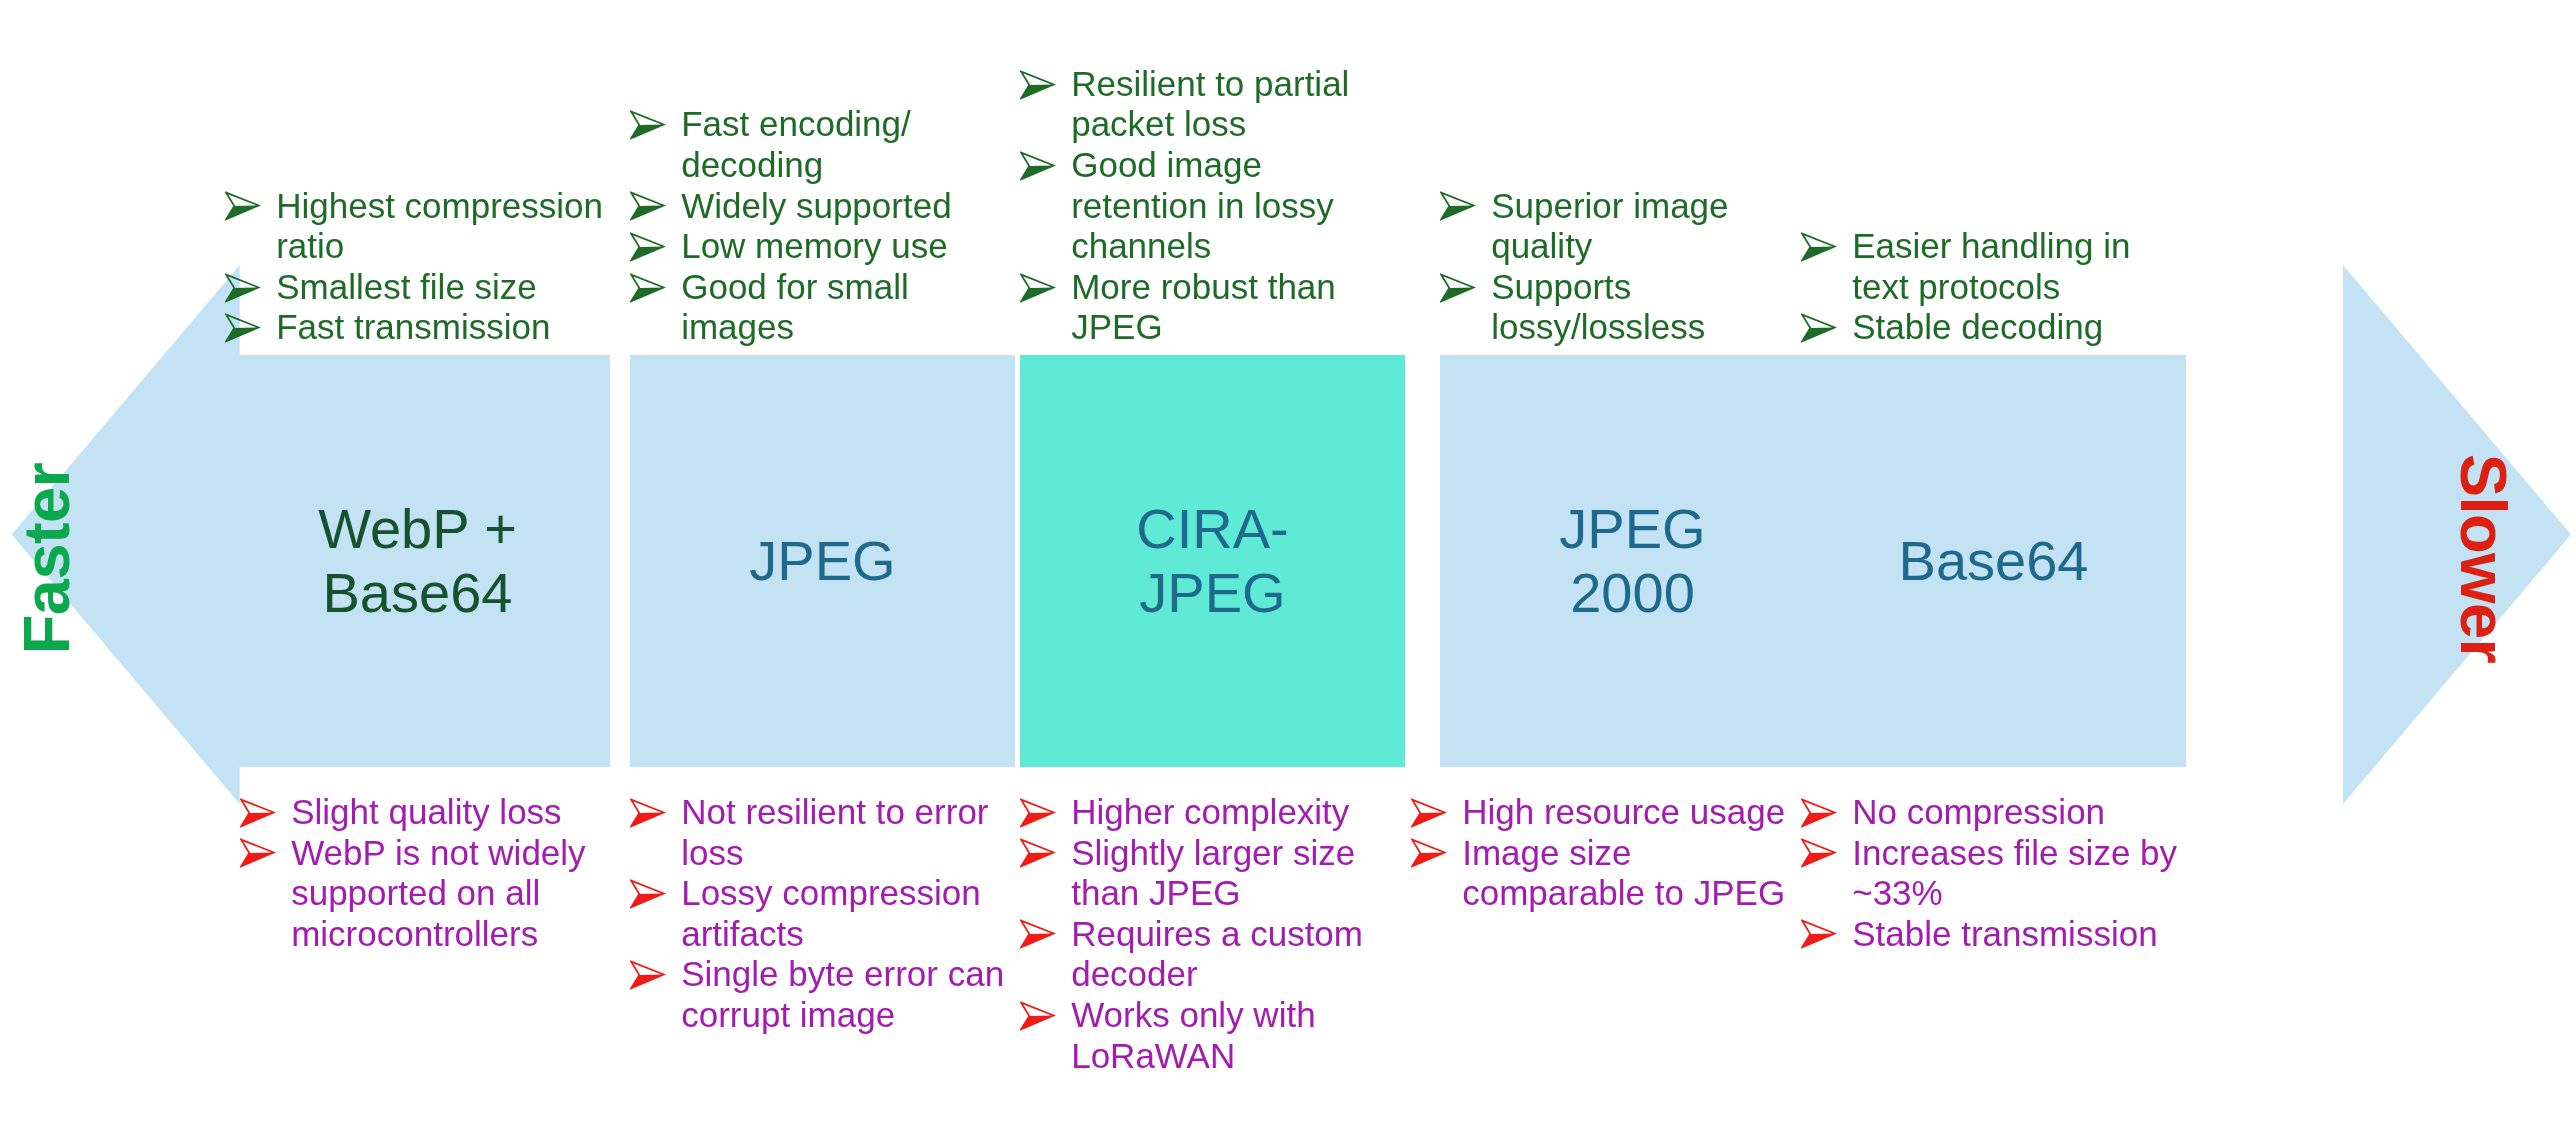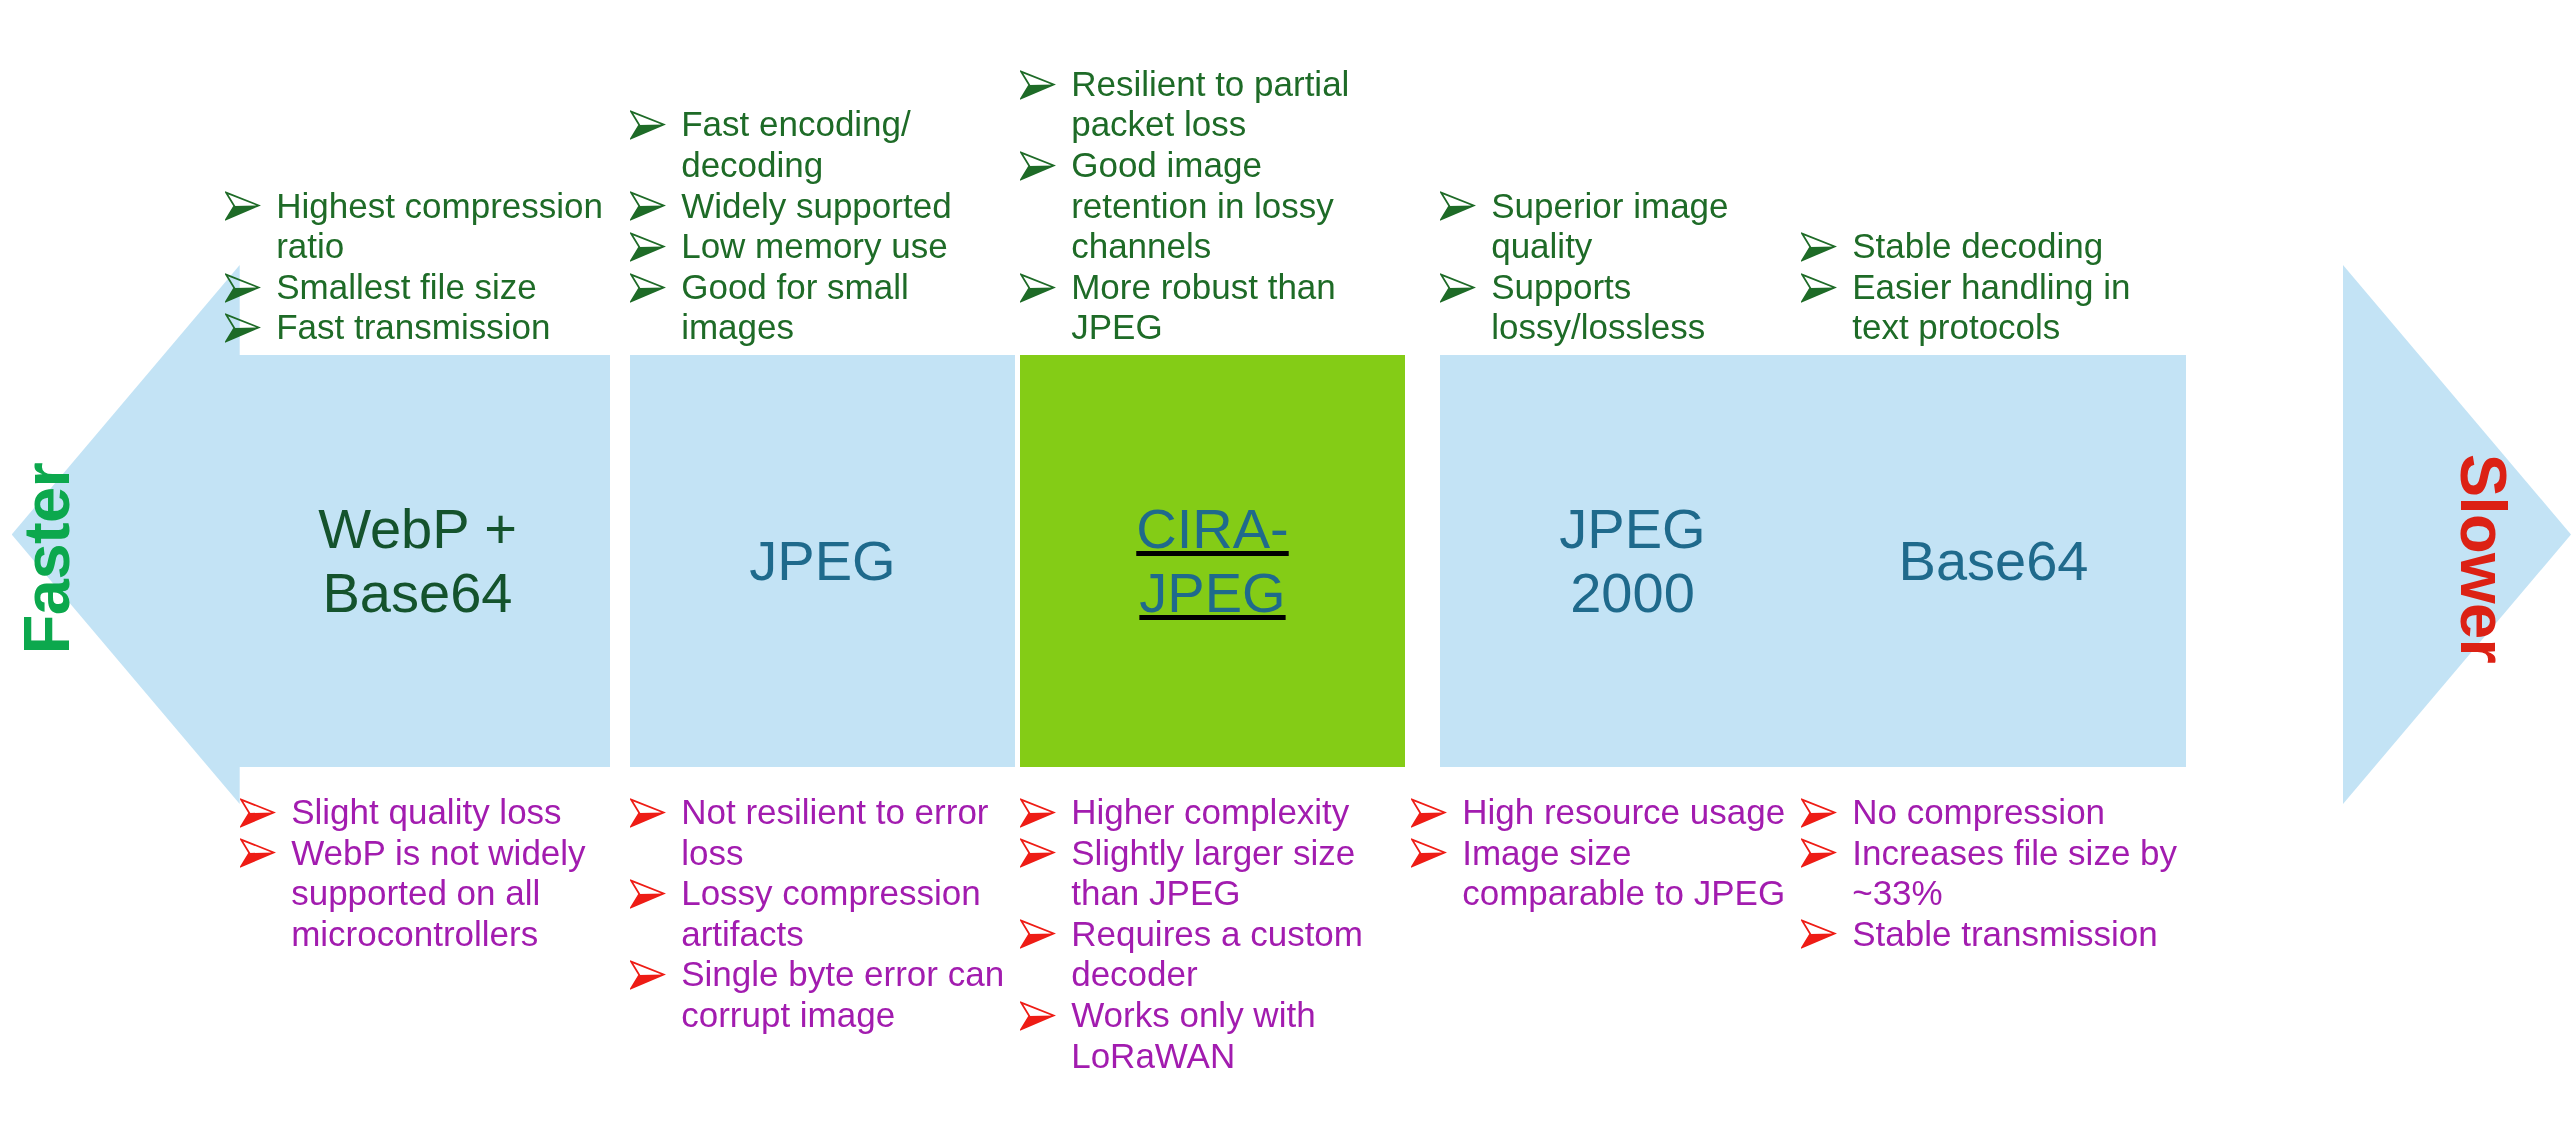--- a/index.html
+++ b/index.html
@@ -118,21 +118,21 @@
   <div class="arrow-right" style="background: rgb(195, 227, 245);"></div>
   <div class="arrow-label slower" style="color: rgb(220, 33, 20);">Slower</div>
 
   <div class="box c1" style="background: rgb(195, 227, 245);">
     <div class="box-label" style="color: #14532d;">WebP +
 Base64</div>
   </div>
   <div class="box c2" style="background: rgb(195, 227, 245);">
     <div class="box-label" style="color: rgb(31, 106, 140);">JPEG</div>
   </div>
-  <div class="box c3" style="background: #84cc16; text-decoration: underline;">
+  <div class="box c3" style="background: #5eead4;">
     <div class="box-label" style="color: rgb(31, 106, 140);">CIRA-
 JPEG</div>
   </div>
   <div class="box c4" style="background: rgb(195, 227, 245);">
     <div class="box-label" style="color: rgb(31, 106, 140);">JPEG
 2000</div>
   </div>
   <div class="box c5" style="background: rgb(195, 227, 245);">
     <div class="box-label" style="color: rgb(31, 106, 140);">Base64</div>
   </div>
@@ -254,31 +254,31 @@
       </div>
     </div>
   <div class="list pros c5" id="pros-4">
       <div class="bullet-row">
         <span class="bullet-mark">
           <svg width="36" height="32" viewBox="0 0 62 54" aria-hidden="true">
             <path d="M2 4 L58 26 L2 50 L16 27 Z" fill="none" stroke="#1E6B27" stroke-width="3"></path>
             <path d="M16 27 L58 26 L2 50 Z" fill="#1E6B27"></path>
           </svg>
         </span>
+        <span class="bullet-text">Easier handling in text protocols</span>
+      </div>
+      <div class="bullet-row">
+        <span class="bullet-mark">
+          <svg width="36" height="32" viewBox="0 0 62 54" aria-hidden="true">
+            <path d="M2 4 L58 26 L2 50 L16 27 Z" fill="none" stroke="#1E6B27" stroke-width="3"></path>
+            <path d="M16 27 L58 26 L2 50 Z" fill="#1E6B27"></path>
+          </svg>
+        </span>
         <span class="bullet-text">Stable decoding</span>
       </div>
-      <div class="bullet-row">
-        <span class="bullet-mark">
-          <svg width="36" height="32" viewBox="0 0 62 54" aria-hidden="true">
-            <path d="M2 4 L58 26 L2 50 L16 27 Z" fill="none" stroke="#1E6B27" stroke-width="3"></path>
-            <path d="M16 27 L58 26 L2 50 Z" fill="#1E6B27"></path>
-          </svg>
-        </span>
-        <span class="bullet-text">Easier handling in text protocols</span>
-      </div>
     </div>
 
   <div class="list cons c1b" id="cons-0">
       <div class="bullet-row">
         <span class="bullet-mark">
           <svg width="36" height="32" viewBox="0 0 62 54" aria-hidden="true">
             <path d="M2 4 L58 26 L2 50 L16 27 Z" fill="none" stroke="#EE1C15" stroke-width="3"></path>
             <path d="M16 27 L58 26 L2 50 Z" fill="#EE1C15"></path>
           </svg>
         </span>

